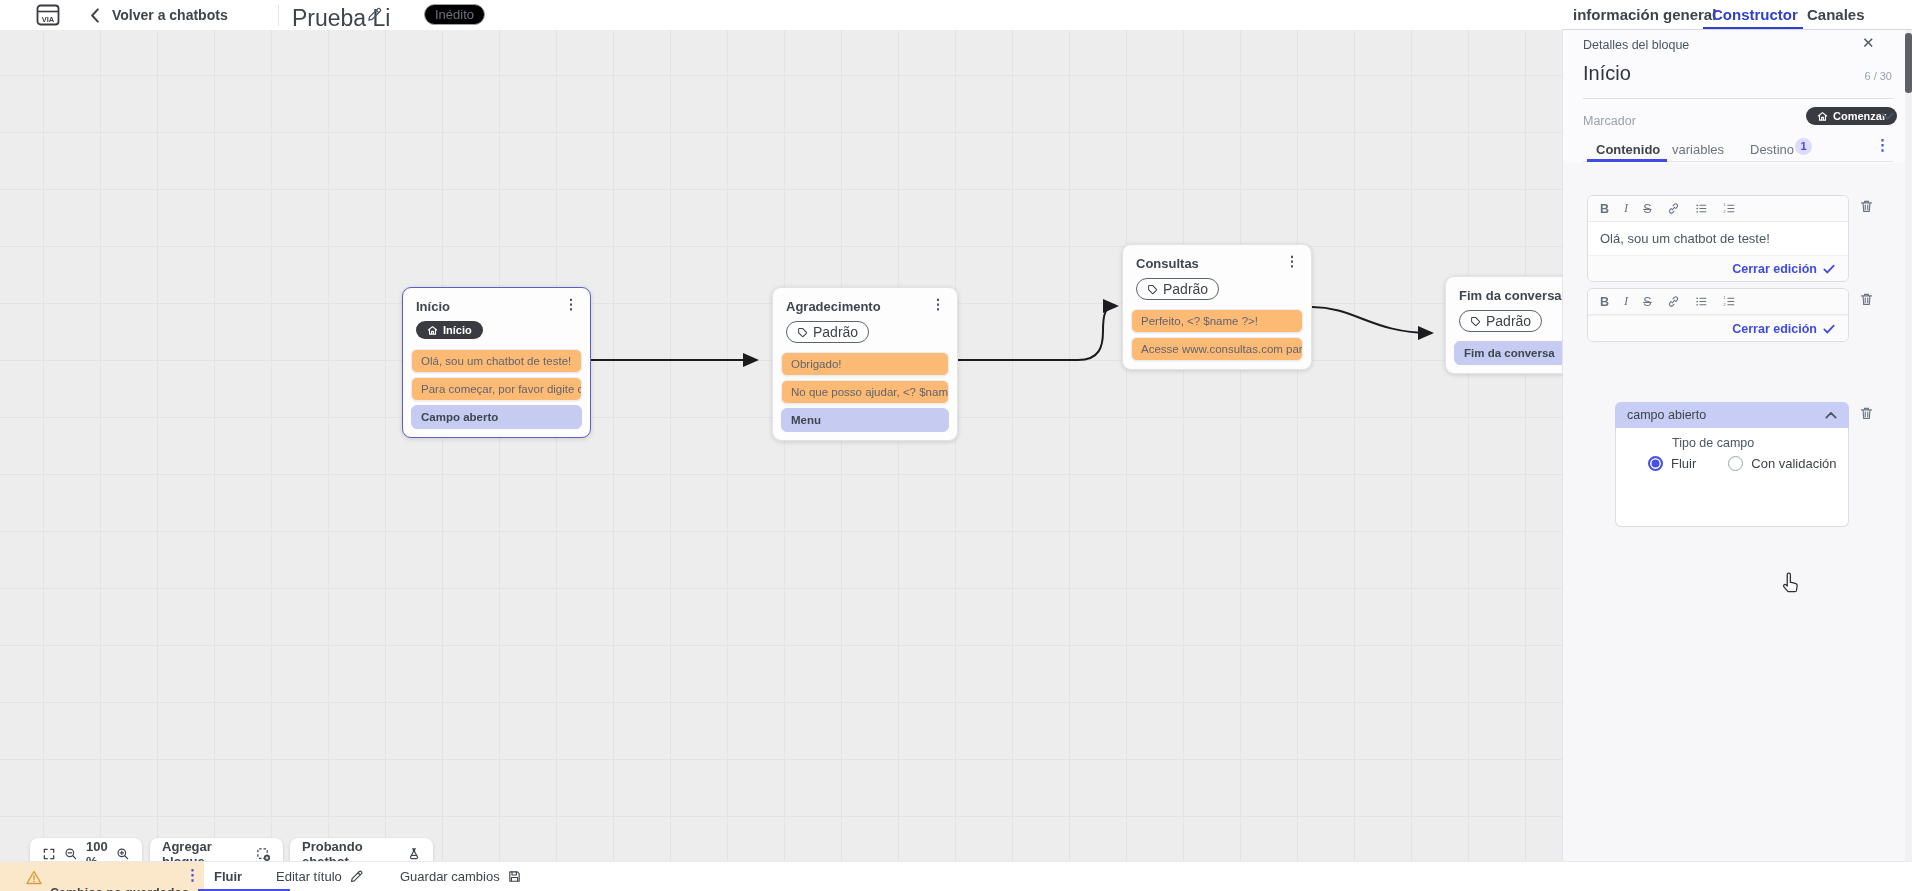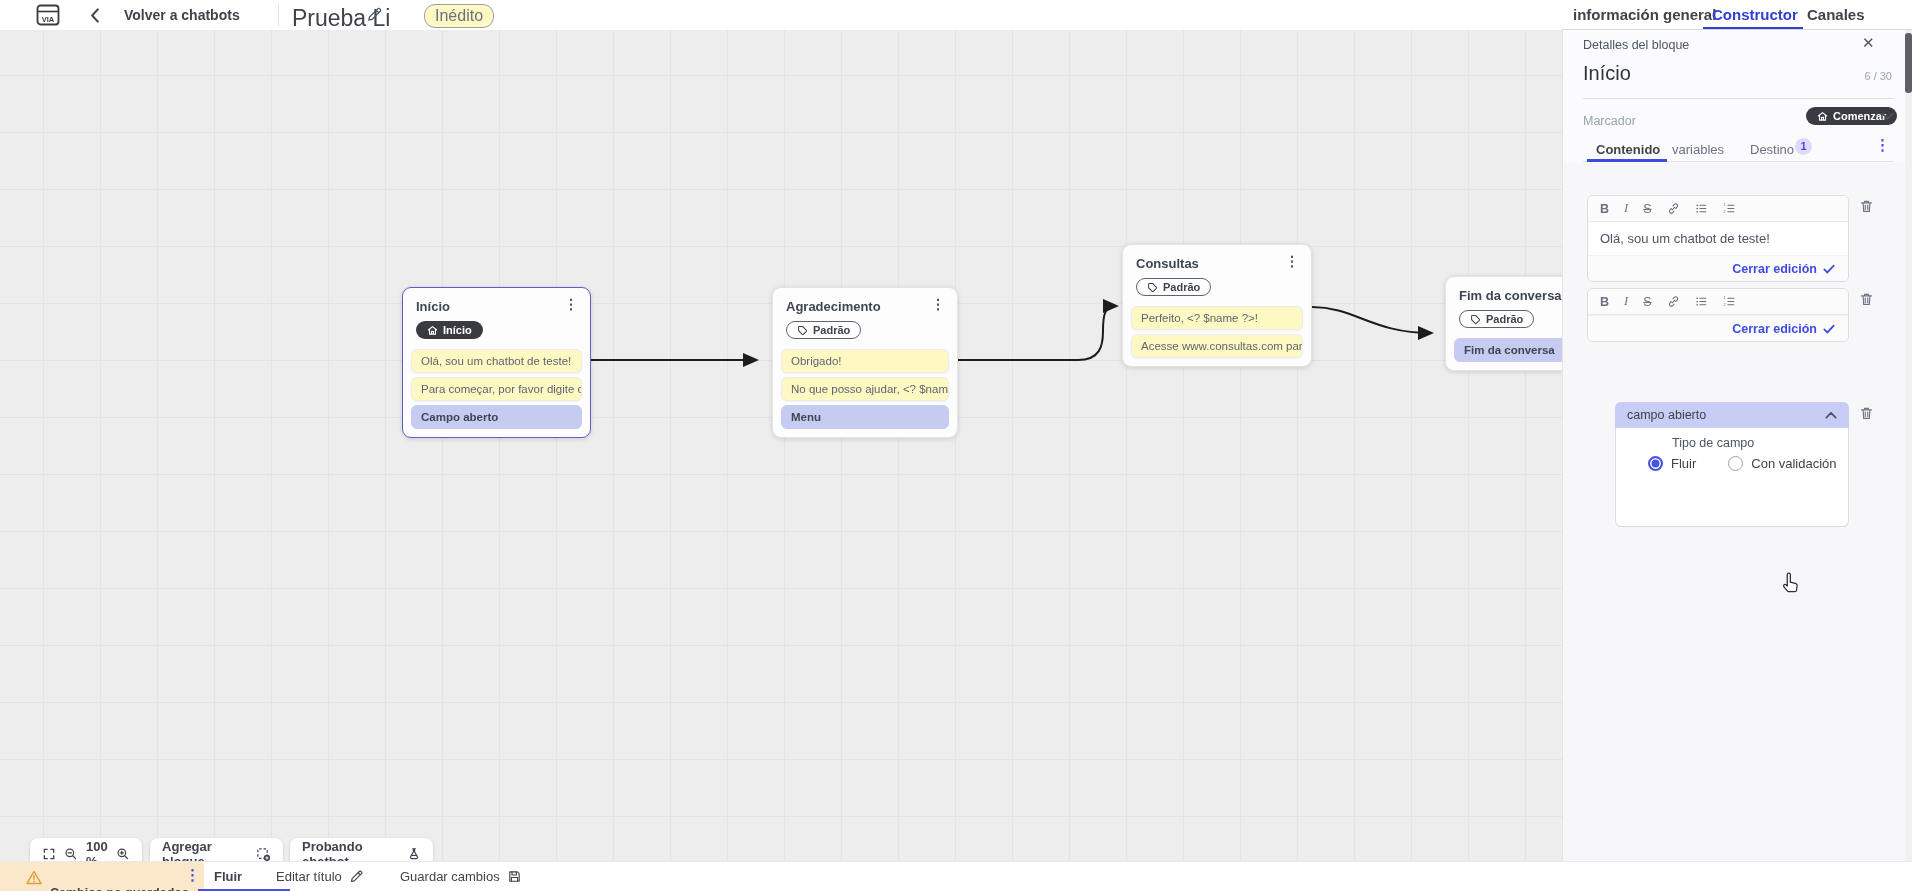--- a/index.html
+++ b/index.html
@@ -4,43 +4,43 @@
 <style>
   * { margin:0; padding:0; box-sizing:border-box; }
   html,body { width:1912px; height:891px; overflow:hidden; font-family:"Liberation Sans", sans-serif; background:#fff; }
   .abs { position:absolute; }
 
   
   #topbar { position:absolute; left:0; top:0; width:1912px; height:30px; background:#fff; z-index:40; }
   #topbar .sep { position:absolute; left:278px; top:4px; width:1px; height:22px; background:#e6e6ea; }
   .back-label { font-size:14px; font-weight:bold; color:#3f434c; }
   .bot-title { font-size:23px; font-weight:500; color:#3f434c; }
-  .status-pill { border:1px solid #9aa0aa; border-radius:11px; padding:2px 10px; font-size:16px; color:#6b7280; background:#fef9c3; }
+  .status-pill { border:1px solid #9aa0aa; border-radius:11px; padding:2px 10px; font-size:13px; color:#6b7280; background:#000000; }
   .tb-tab { position:absolute; top:6px; font-size:15px; font-weight:bold; color:#3f434c; cursor:pointer; }
   .tb-tab.active { color:#2f3fd3; }
   #tab-underline { position:absolute; left:1703px; top:27px; width:100px; height:3px; background:#2f3fd3; }
   #panel-topline { position:absolute; left:1562px; top:29px; width:350px; height:1px; background:#d8d8dc; }
 
   
   #canvas { position:absolute; left:0; top:30px; width:1562px; height:831px; overflow:hidden;
     background-color:#ededee;
     background-image: linear-gradient(#e3e3e5 1px, transparent 1px), linear-gradient(90deg,#e3e3e5 1px, transparent 1px);
     background-size:57px 57px; background-position:-14px -12px; }
 
   .node { position:absolute; background:#fdfdfe; border-radius:9px; border:1px solid #e3e3e6; box-shadow:0 1px 5px rgba(0,0,0,.14); }
   .node.selected { border:1.5px solid #5b5fc7; }
   .node-head { display:flex; justify-content:space-between; align-items:flex-start; padding:11px 12px 0 13px; }
   .node-title { font-size:13px; font-weight:bold; color:#3f4651; }
   .kebab { color:#4b5563; font-size:14px; font-weight:bold; line-height:10px; cursor:pointer; }
   .kebab.blue { color:#4450e6; }
   .node-badges { padding:7px 13px 2px 13px; }
   .pill-dark { display:inline-flex; align-items:center; gap:5px; background:#3a3a42; color:#fff; border-radius:11px; padding:3px 11px; font-size:11px; font-weight:bold; }
-  .pill-outline { display:inline-flex; align-items:center; gap:5px; background:#fff; color:#3f434c; border:1px solid #5c6370; border-radius:11px; padding:2px 10px; font-size:11px; font-weight:bold; }
+  .pill-outline { display:inline-flex; align-items:center; gap:5px; background:#fff; color:#3f434c; border:1px solid #5c6370; border-radius:11px; padding:2px 10px; font-size:14px; font-weight:normal; }
   .node-items { display:flex; flex-direction:column; gap:4px; padding:7px 8px 8px 8px; }
-  .node-item { background:#fef9c3; border:1px solid #ececef; box-shadow:0 1px 2px rgba(0,0,0,.05); border-radius:6px; padding:5px 9px; font-size:11.5px; color:#5f6570; white-space:nowrap; overflow:hidden; cursor:pointer; }
+  .node-item { background:#fdba74; border:1px solid #ececef; box-shadow:0 1px 2px rgba(0,0,0,.05); border-radius:6px; padding:5px 9px; font-size:11.5px; color:#5f6570; white-space:nowrap; overflow:hidden; cursor:pointer; }
   .node-item.hl { background:#c5cbf1; border-color:#c5cbf1; color:#3f4651; font-weight:bold; box-shadow:none; }
 
   
   #edges { position:absolute; left:0; top:0; }
 
   
   .cv-btn { position:absolute; top:808px; height:32px; background:#fff; border-radius:8px; box-shadow:0 1px 3px rgba(0,0,0,.18); display:flex; align-items:center; gap:8px; padding:0 12px; font-size:13px; font-weight:bold; color:#3f434c; cursor:pointer; }
   .icon-btn { display:inline-flex; align-items:center; cursor:pointer; color:#3f434c; }
 
   
@@ -377,21 +377,21 @@
   <span class="abs" style="left:36px; top:3px;">
     <svg width="24" height="24" viewBox="0 0 24 24">
         <rect x="1.5" y="2.5" width="21" height="19" rx="3" stroke="#3a3a42" stroke-width="1.8" fill="none"></rect>
         <path d="M1.5 8.5h21" stroke="#3a3a42" stroke-width="1.6"></path>
         <text x="12" y="18.5" font-size="7.5" font-weight="bold" text-anchor="middle" fill="#3a3a42" font-family="sans-serif">VIA</text>
       </svg>
   </span>
   <svg class="abs" style="left:90px; top:8px;" width="10" height="15" viewBox="0 0 10 16">
       <path d="M8 1.5 L2 8 L8 14.5" stroke="#3f434c" stroke-width="2.2" fill="none" stroke-linecap="round" stroke-linejoin="round"></path>
     </svg>
-  <span class="back-label abs" style="left:112px; top:7px;margin-left:12px;">Volver a chatbots</span>
+  <span class="back-label abs" style="left:112px; top:7px;">Volver a chatbots</span>
   <span class="sep"></span>
   <span class="bot-title abs" style="left:292px; top:5px;">Prueba Li</span>
   <svg class="abs" style="left:366px; top:6px;" width="17" height="17" viewBox="0 0 24 24">
       <path d="M4 20l1-4.5L16.5 4a2.1 2.1 0 0 1 3 0l.5.5a2.1 2.1 0 0 1 0 3L8.5 19 4 20z M14.5 6l3.5 3.5" stroke="#4b5563" stroke-width="1.8" fill="none" stroke-linecap="round" stroke-linejoin="round"></path>
     </svg>
   <span class="status-pill abs" style="left:424px; top:4px;">Inédito</span>
 
   <span class="tb-tab" style="left:1573px;">información general</span>
   <span class="tb-tab active" style="left:1712px;">Constructor</span>
   <span class="tb-tab" style="left:1807px;">Canales</span>

